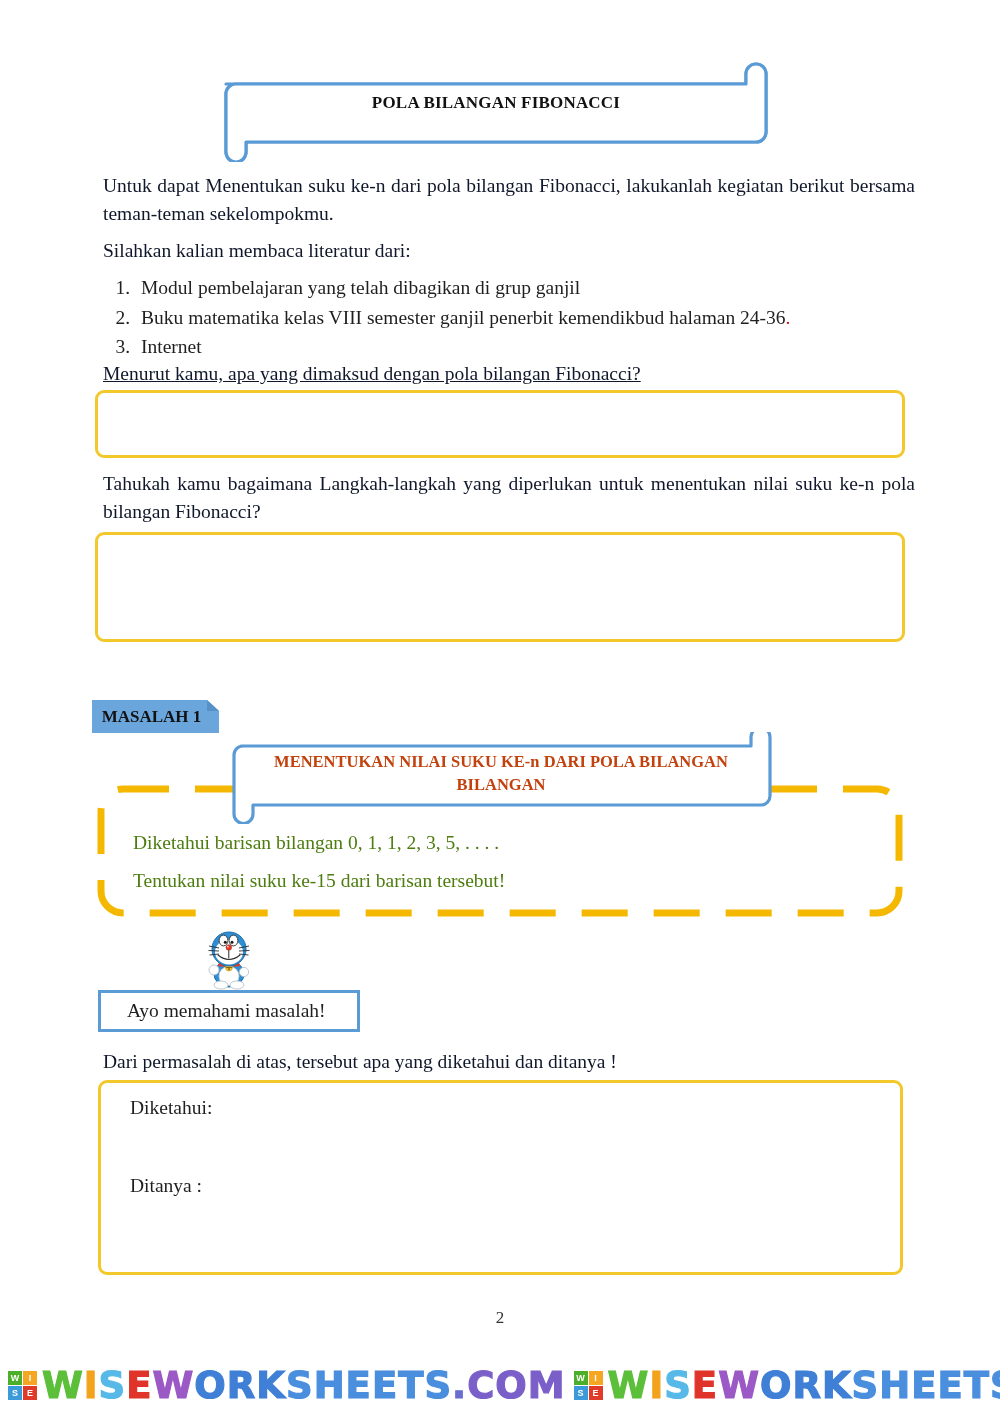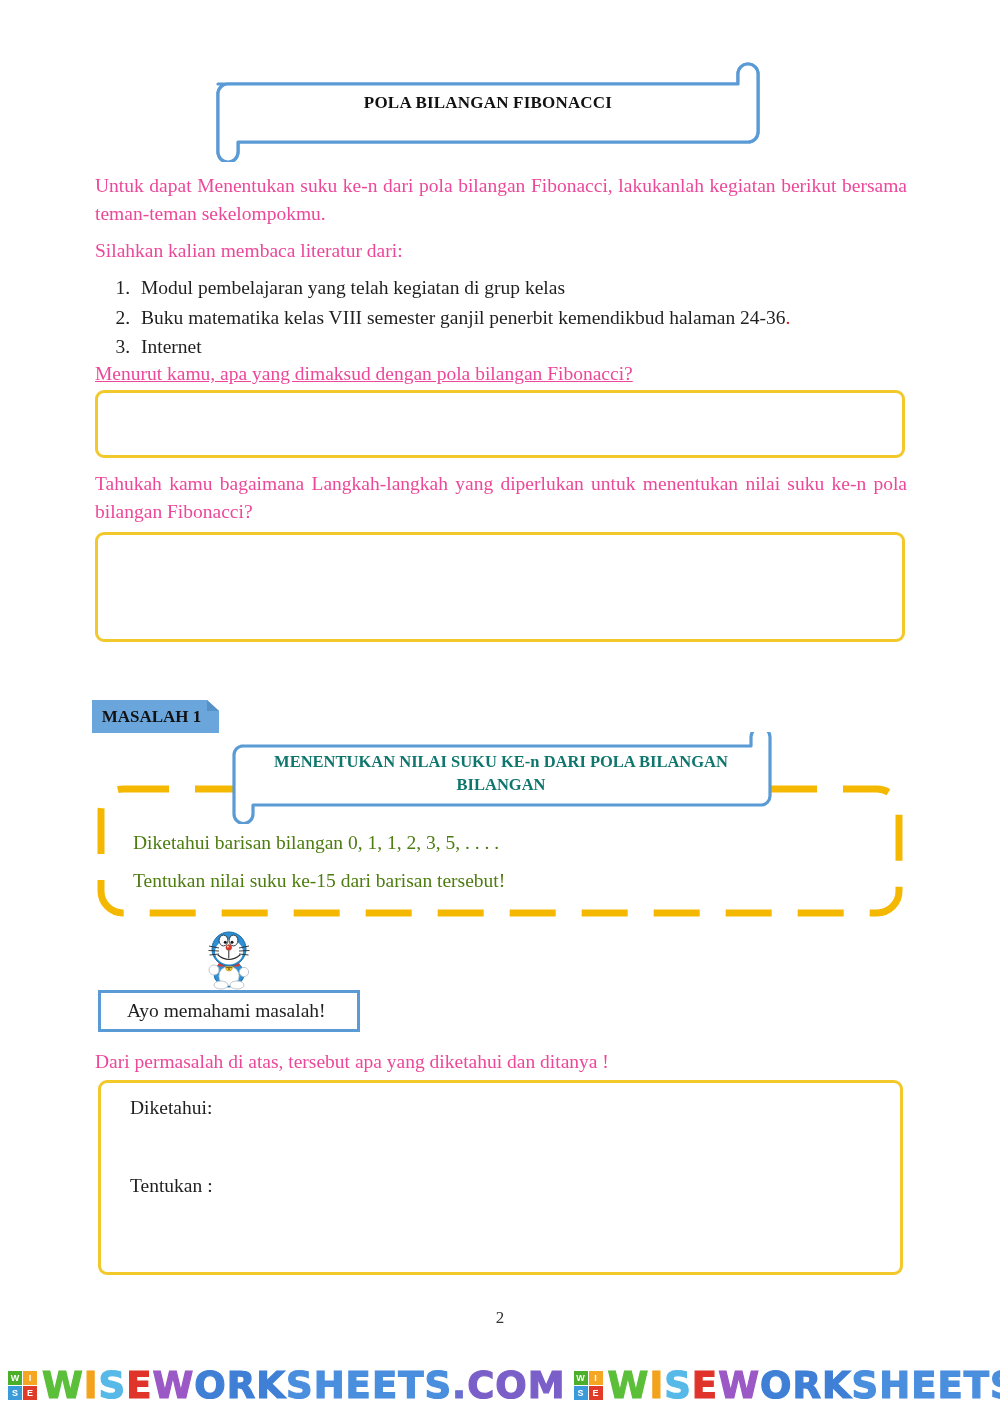--- a/index.html
+++ b/index.html
@@ -12,21 +12,21 @@
     height: 1413px;
     position: relative;
     font-family: "Liberation Serif", serif;
     color: #1a1a1a;
     overflow: hidden;
   }
 
   
   .title-banner {
     position: absolute;
-    left: 208px;
+    left: 216px;
     top: 62px;
     width: 560px;
     height: 100px;
   }
   .title-banner svg {
     position: absolute;
     left: 0; top: 0;
     width: 100%;
     height: 100%;
   }
@@ -43,21 +43,22 @@
     font-size: 17px;
     letter-spacing: 0.2px;
     color: #111111;
   }
 
   
   .para {
     position: absolute;
     font-size: 19.5px;
     line-height: 1.42;
-    color: #ec4899;
+    color: #0f172a;
+    margin-left: 8px;
   }
   .para.justify { text-align: justify; }
 
   .p-intro   { left: 95px; top: 172px; width: 812px; }
   .p-lit     { left: 95px; top: 237px; width: 812px; }
 
   .num-list {
     position: absolute;
     left: 95px;
     top: 273px;
@@ -144,21 +145,21 @@
     width: 516px;
     height: 66px;
     display: flex;
     flex-direction: column;
     align-items: center;
     justify-content: center;
     font-weight: bold;
     font-size: 16.5px;
     line-height: 1.42;
     text-align: center;
-    color: #0f766e;
+    color: #c2410c;
   }
 
   .problem-line {
     position: absolute;
     font-size: 19.5px;
     color: #4d7c0f;
   }
   .pl1 { left: 133px; top: 832px; }
   .pl2 { left: 133px; top: 870px; }
 
@@ -267,21 +268,21 @@
              L 10,22 Z" fill="#ffffff" stroke="#5b9bd5" stroke-width="3.2" stroke-linejoin="round"></path>
     <path d="M 20,22 L 530,22 L 530,12 A 10,10 0 0 1 550,12 L 550,70 A 10,10 0 0 1 540,80 L 30,80 L 30,90 A 10,10 0 0 1 10,90 L 10,32 A 10,10 0 0 1 20,22 Z" fill="#ffffff" stroke="#5b9bd5" stroke-width="3.2" stroke-linejoin="round"></path>
   </svg>
   <div class="title-text">POLA BILANGAN FIBONACCI</div>
 </div>
 
 <div class="para justify p-intro">Untuk dapat Menentukan suku ke-n dari pola bilangan Fibonacci, lakukanlah kegiatan berikut bersama teman-teman sekelompokmu.</div>
 <div class="para p-lit">Silahkan kalian membaca literatur dari:</div>
 
 <ol class="num-list">
-  <li><span>Modul pembelajaran yang telah kegiatan di grup kelas</span></li>
+  <li><span>Modul pembelajaran yang telah dibagikan di grup ganjil</span></li>
   <li><span>Buku matematika kelas VIII semester ganjil penerbit kemendikbud halaman 24-36</span><span class="red-dot">.</span></li>
   <li><span>Internet</span></li>
 </ol>
 
 <div class="para p-q1">Menurut kamu, apa yang dimaksud dengan pola bilangan Fibonacci?</div>
 <div class="answer-box ans1"></div>
 
 <div class="para justify p-q2">Tahukah kamu bagaimana Langkah-langkah yang diperlukan untuk menentukan nilai suku ke-n pola bilangan Fibonacci?</div>
 <div class="answer-box ans2"></div>
 
@@ -358,21 +359,21 @@
   </svg>
 </div>
 
 <div class="ayo-box">
   <span>Ayo memahami masalah!</span>
 </div>
 
 <div class="para p-q3">Dari permasalah di atas, tersebut apa yang diketahui dan ditanya !</div>
 <div class="answer-box ans3"></div>
 <div class="ans-label lbl-diketahui">Diketahui:</div>
-<div class="ans-label lbl-ditanya">Tentukan :</div>
+<div class="ans-label lbl-ditanya">Ditanya :</div>
 
 <div class="page-number">2</div>
 
 <div class="watermark">
   <div class="wm-group">
     <div class="wm-logo">
       <i>W</i>
       <i>I</i>
       <i>S</i>
       <i>E</i>

